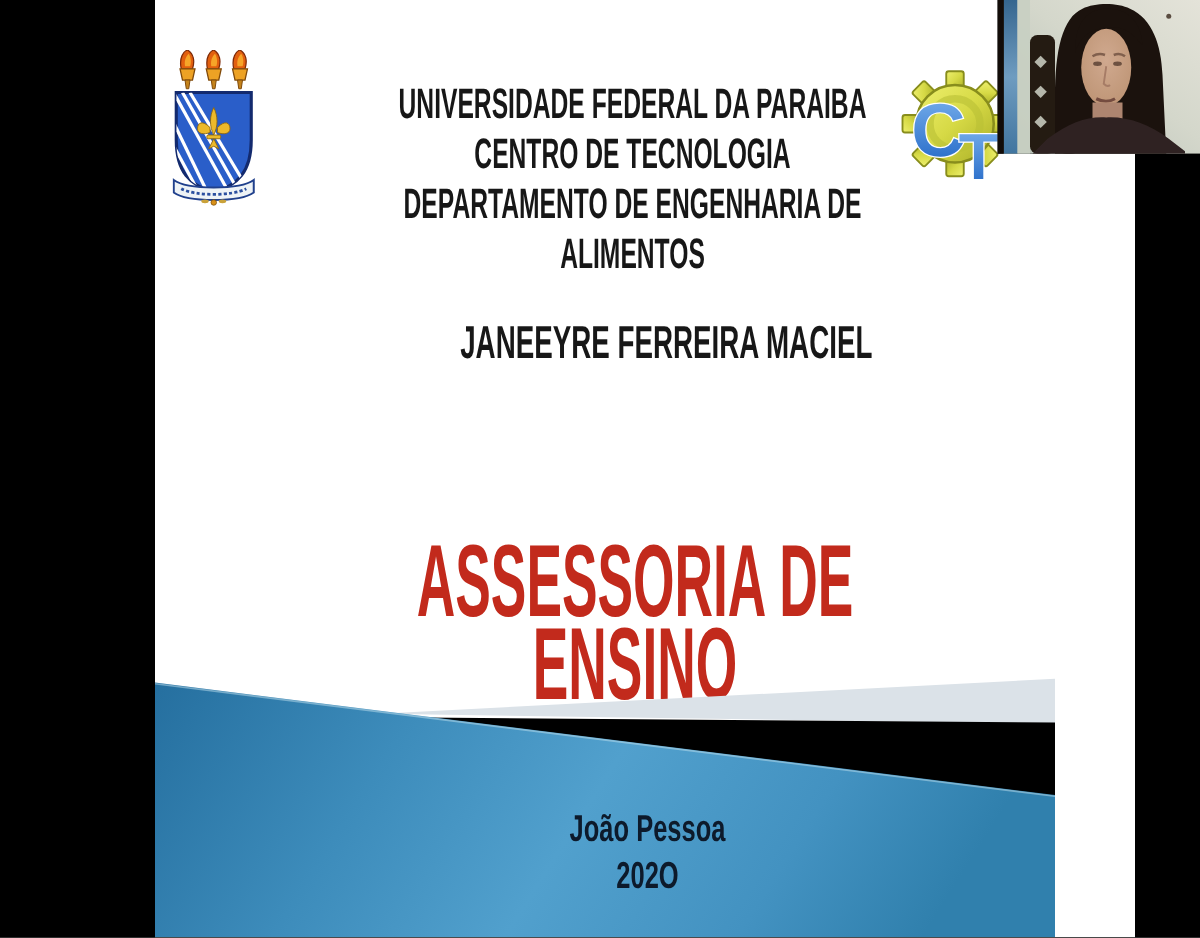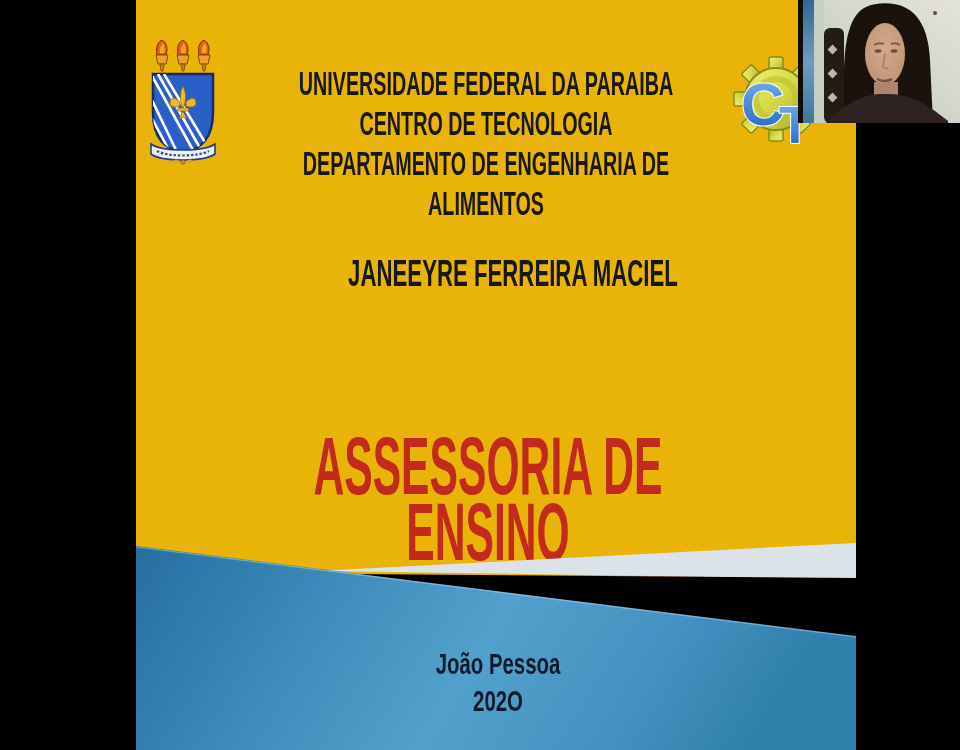--- a/index.html
+++ b/index.html
@@ -1,18 +1,18 @@
 <!DOCTYPE html>
 <html><head>
 <meta charset="utf-8">
 <style>
   html,body{margin:0;padding:0;background:#000;}
   .stage{position:relative;width:960px;height:750px;background:#000;overflow:hidden;
          font-family:"Liberation Sans",sans-serif;}
-  .slide{position:absolute;left:136px;top:0;width:720px;height:750px;background:#eab308;overflow:hidden;}
+  .slide{position:absolute;left:124px;top:0;width:784px;height:750px;background:#ffffff;overflow:hidden;}
   .txt{position:absolute;left:0;right:0;text-align:center;font-weight:bold;color:#171717;}
   .inst{top:63px;font-size:34px;line-height:40px;letter-spacing:0;
         transform:translateX(-10px) scaleX(0.58);}
   .author{top:254px;font-size:37px;line-height:40px;
         transform:translateX(17px) scaleX(0.60);}
   .title{top:433px;font-size:82px;line-height:66px;color:#c22a1c;
         transform:translateX(-8px) scaleX(0.52);}
   .footer{top:645px;font-size:30px;line-height:37px;color:#0d1a2b;z-index:5;
         transform:translateX(2px) scaleX(0.68);}
   .deco{position:absolute;left:0;top:0;width:720px;height:750px;z-index:2;}

